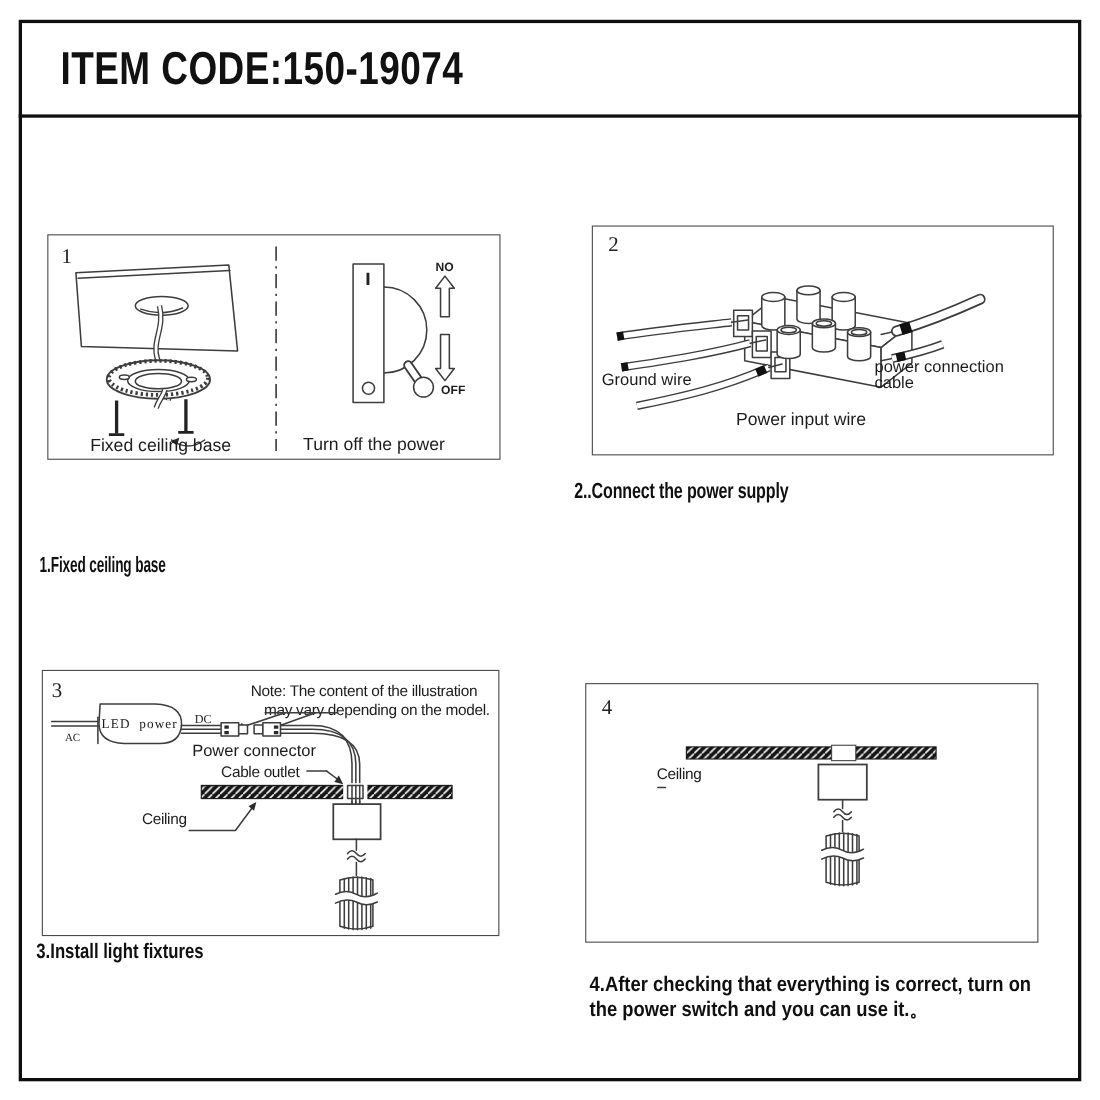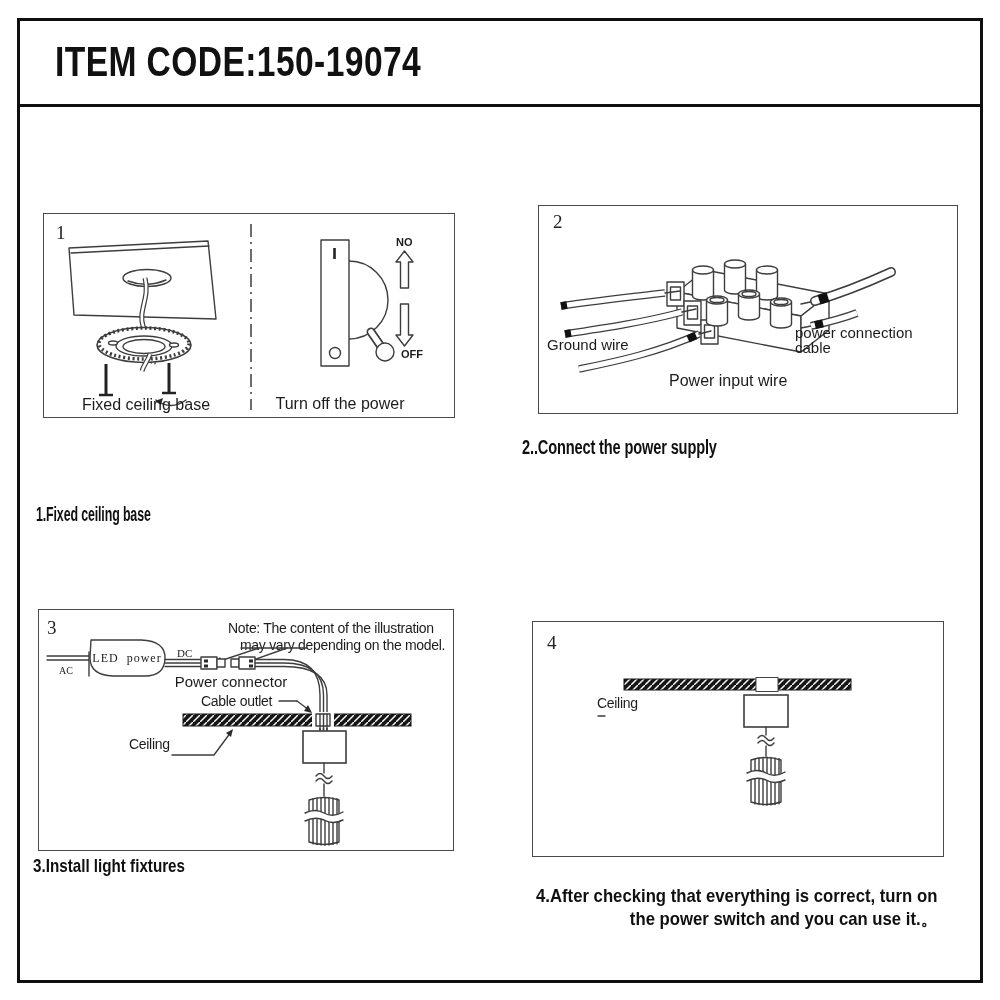--- a/index.html
+++ b/index.html
@@ -1,17 +1,17 @@
 <!DOCTYPE html>
 <html><head>
 <meta charset="utf-8">
 <style>
   html,body { margin:0; padding:0; background:#ffffff; }
   body { width:1000px; height:1000px; font-family:"Liberation Sans", sans-serif; color:#141414; }
-  .page { position:relative; width:1000px; height:1000px; background:#fff; overflow:hidden;text-align:right; }
+  .page { position:relative; width:1000px; height:1000px; background:#fff; overflow:hidden; }
 
   .outer-box { position:absolute; left:17px; top:18px; width:960px; height:959px; border:3px solid #0f0f0f; }
   .header-divider { position:absolute; left:17px; top:104px; width:966px; height:3px; background:#0f0f0f; }
 
   .header-title { position:absolute; left:55px; top:38px; font-size:42px; font-weight:700; color:#111;
                   white-space:nowrap; transform:scaleX(0.80); transform-origin:left top; letter-spacing:0.5px; }
 
   .panel { position:absolute; border:1.5px solid #4a4a4a; background:#fff; }
   #panel1 { left:43px;  top:213px; width:410px; height:203px; }
   #panel2 { left:538px; top:205px; width:418px; height:207px; }

